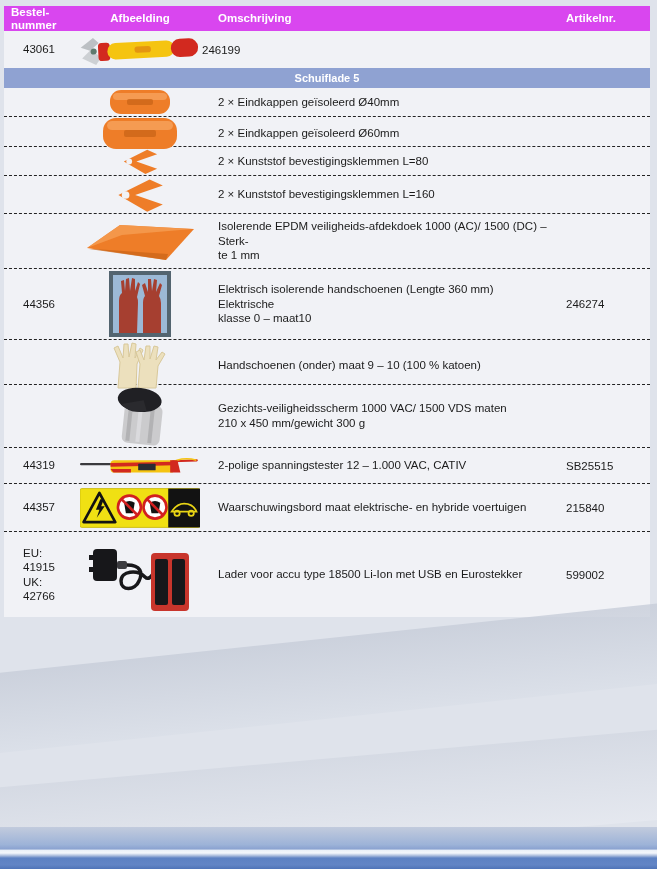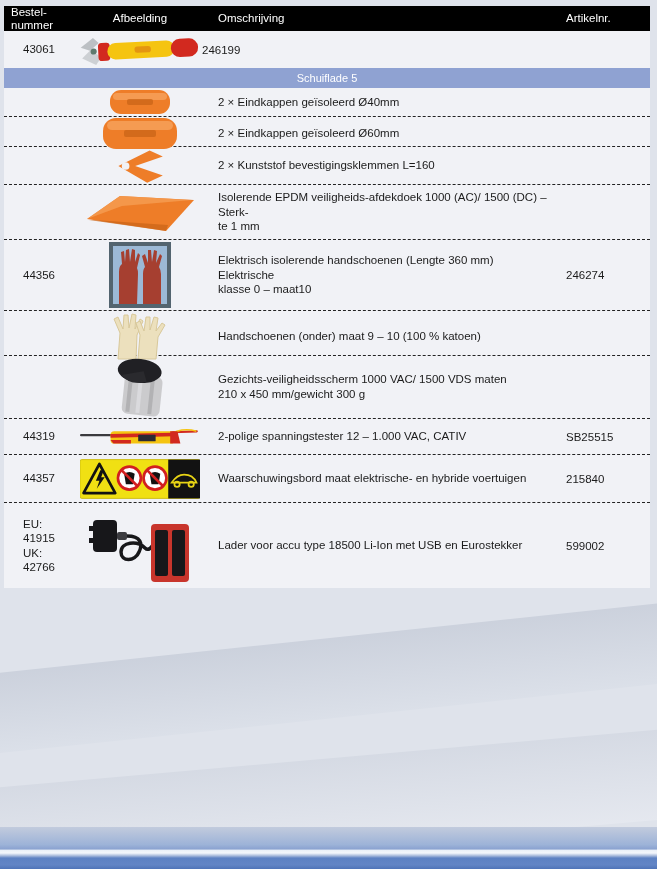--- a/index.html
+++ b/index.html
@@ -17,30 +17,30 @@
     position:absolute;left:0;right:0;bottom:0;height:42px;
     background:linear-gradient(to bottom,
       #c2cbdd 0%, #9db3d8 42%, #8ba3d1 52%,
       #ecf1f8 56%, #f3f6fb 62%, #aebfde 68%,
       #5d81c3 74%, #6285c5 90%, #4f74b8 100%);
   }
   
   .tablewrap{position:absolute;left:4px;top:6px;width:646px}
   .thead{
     display:grid;grid-template-columns:76px 120px 364px 1fr;
-    background:#000000;color:#fff;font-weight:normal;font-size:11.5px;
+    background:#d946ef;color:#fff;font-weight:bold;font-size:11.5px;
     min-height:25px;align-items:center;line-height:1.05;
   }
   .thead .h-order{padding-left:7px;white-space:pre-line}
   .thead .h-img{text-align:center}
   .thead .h-desc{padding-left:18px}
   .thead .h-art{padding-left:2px}
   .banner{
     height:20px;line-height:20px;text-align:center;color:#fff;
-    font-weight:normal;font-size:11px;background:#8fa2d2;
+    font-weight:bold;font-size:11px;background:#8fa2d2;
   }
   .row{
     display:grid;grid-template-columns:76px 120px 364px 1fr;
     background:#f1f2f6;align-items:center;font-size:11.5px;
   }
   .row.dashed{border-bottom:1px dashed #232323}
   .c-order{padding-left:19px;white-space:pre-line;line-height:1.25}
   .c-img{display:flex;justify-content:center;align-items:center;overflow:visible}
   .c-desc{padding-left:18px;padding-right:14px;white-space:pre-line;line-height:1.3}
   .c-art{padding-left:2px}
@@ -99,20 +99,31 @@
       <svg width="76" height="33" viewBox="0 0 76 33">
         <rect x="1" y="1" width="74" height="31" rx="13" fill="#ee7d28"></rect>
         <rect x="5" y="4" width="66" height="9" rx="5" fill="#f6a35c" opacity="0.8"></rect>
         <rect x="22" y="13" width="32" height="7" rx="2" fill="#c96417" opacity="0.75"></rect>
       </svg>
     </div>
     <div class="c-desc">2 × Eindkappen geïsoleerd  Ø60mm</div>
     <div class="c-art"></div>
   </div>
 
+  <div class="row r4 dashed">
+    <div class="c-order"></div>
+    <div class="c-img">
+      <svg width="38" height="27" viewBox="0 0 40 30">
+        <path d="M2,15 L28,2 L39,7 L16,15 L39,23 L26,29 Z" fill="#ee7d28"></path>
+        <circle cx="8" cy="15" r="3.2" fill="#f1f2f6"></circle>
+      </svg>
+    </div>
+    <div class="c-desc">2 × Kunststof bevestigingsklemmen L=80</div>
+    <div class="c-art"></div>
+  </div>
 
   <div class="row r5 dashed">
     <div class="c-order"></div>
     <div class="c-img">
       <svg width="54" height="36" viewBox="0 0 40 30">
         <path d="M2,15 L28,2 L39,7 L16,15 L39,23 L26,29 Z" fill="#ee7d28"></path>
         <circle cx="8" cy="15" r="3.2" fill="#f1f2f6"></circle>
       </svg>
     </div>
     <div class="c-desc">2 × Kunststof bevestigingsklemmen L=160</div>

